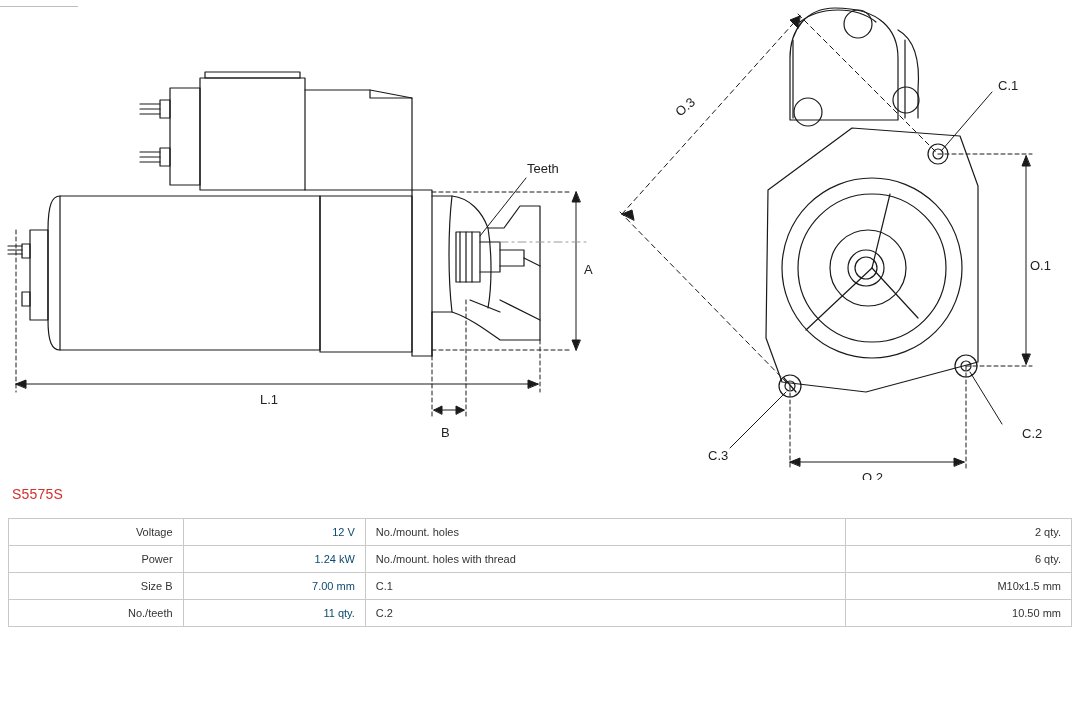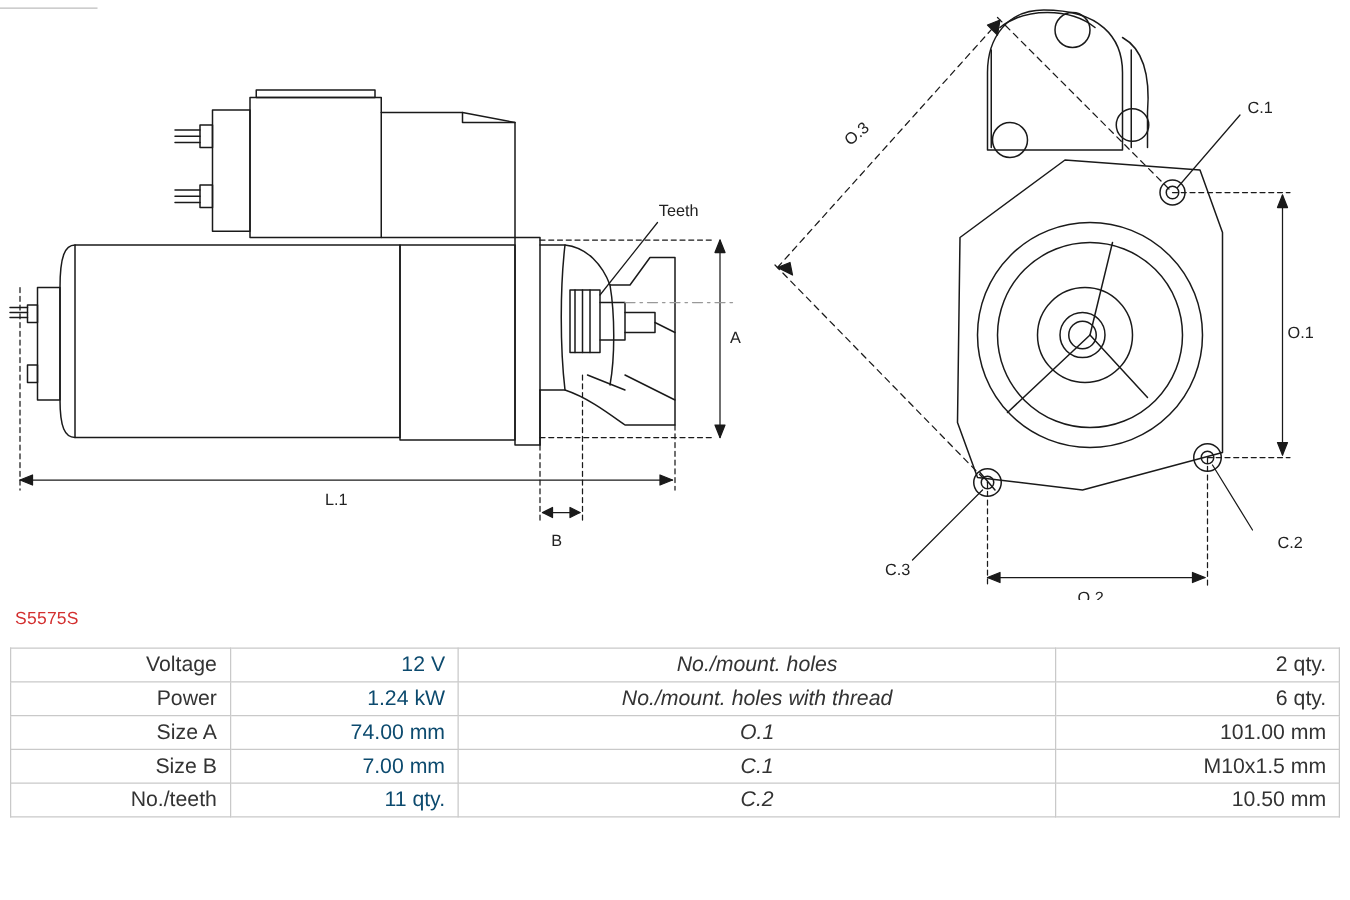--- a/index.html
+++ b/index.html
@@ -43,21 +43,21 @@
     color: #d32f2f;
     font-family: "Liberation Sans", sans-serif;
     letter-spacing: 0.2px;
   }
   table.spec {
     position: absolute;
     left: 8px;
     top: 518px;
     width: 1064px;
     border-collapse: collapse;
-    font-size: 17px;
+    font-size: 11px;
   }
   table.spec td {
     border: 1px solid #c9c9c9;
     height: 26px;
     padding: 0 10px;
     vertical-align: middle;
     background: #ffffff;
   }
   td.lbl {
     background: #dedede;
@@ -65,24 +65,23 @@
     width: 162px;
     color: #333;
   }
   td.val {
     text-align: right;
     width: 172px;
     color: #0c4a6e;
   }
   td.lbl2 {
     background: #dedede;
-    text-align: center;
+    text-align: left;
     width: 490px;
     color: #333;
-    font-style: italic;
   }
   td.val2 {
     text-align: right;
     width: 218px;
     color: #333;
     margin-left: 30px;
   }
   svg text {
     font-family: "Liberation Sans", sans-serif;
     font-size: 13px;
@@ -263,26 +262,20 @@
         <td class="lbl2">No./mount. holes</td>
         <td class="val2">2 qty.</td>
       </tr>
       <tr>
         <td class="lbl">Power</td>
         <td class="val">1.24 kW</td>
         <td class="lbl2">No./mount. holes with thread</td>
         <td class="val2">6 qty.</td>
       </tr>
       <tr>
-        <td class="lbl">Size A</td>
-        <td class="val">74.00 mm</td>
-        <td class="lbl2">O.1</td>
-        <td class="val2">101.00 mm</td>
-      </tr>
-      <tr>
         <td class="lbl">Size B</td>
         <td class="val">7.00 mm</td>
         <td class="lbl2">C.1</td>
         <td class="val2">M10x1.5 mm</td>
       </tr>
       <tr>
         <td class="lbl">No./teeth</td>
         <td class="val">11 qty.</td>
         <td class="lbl2">C.2</td>
         <td class="val2">10.50 mm</td>

